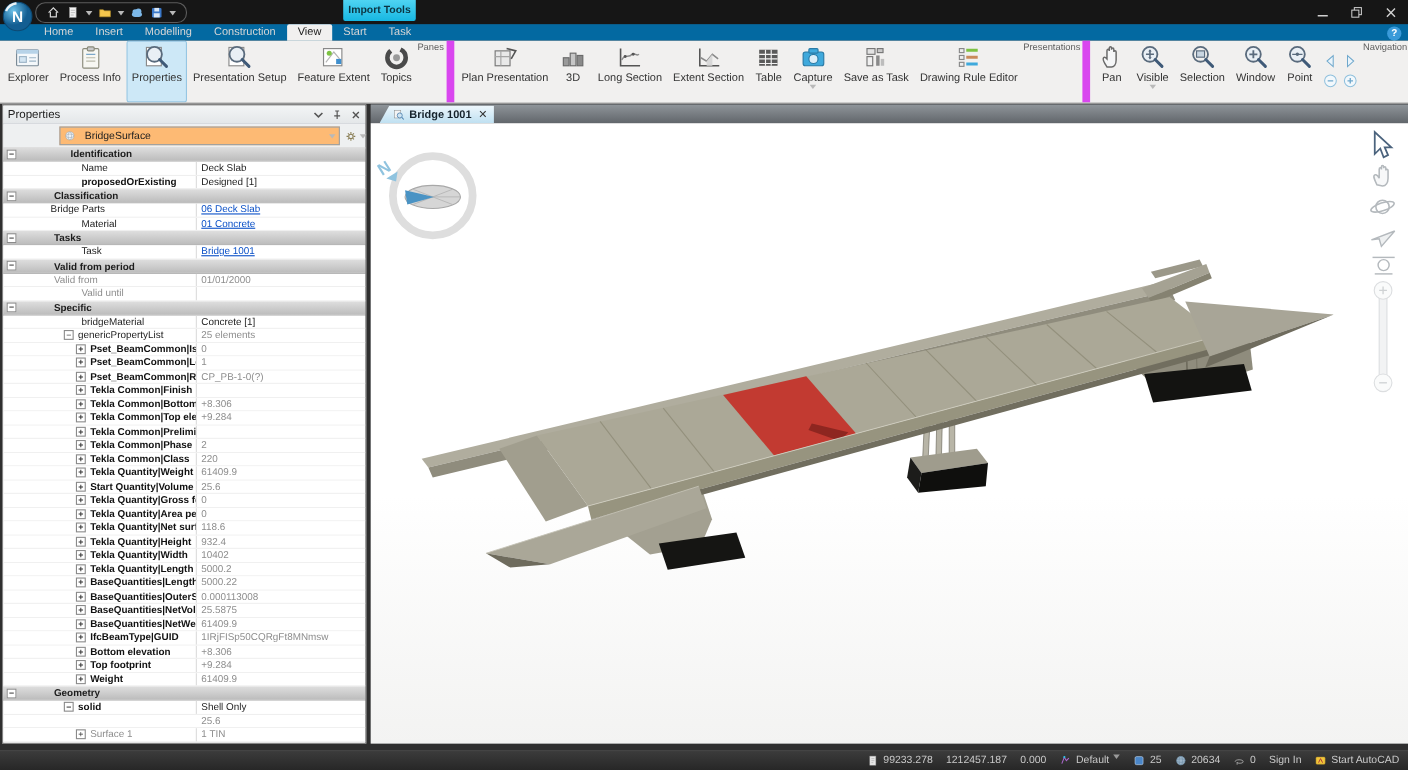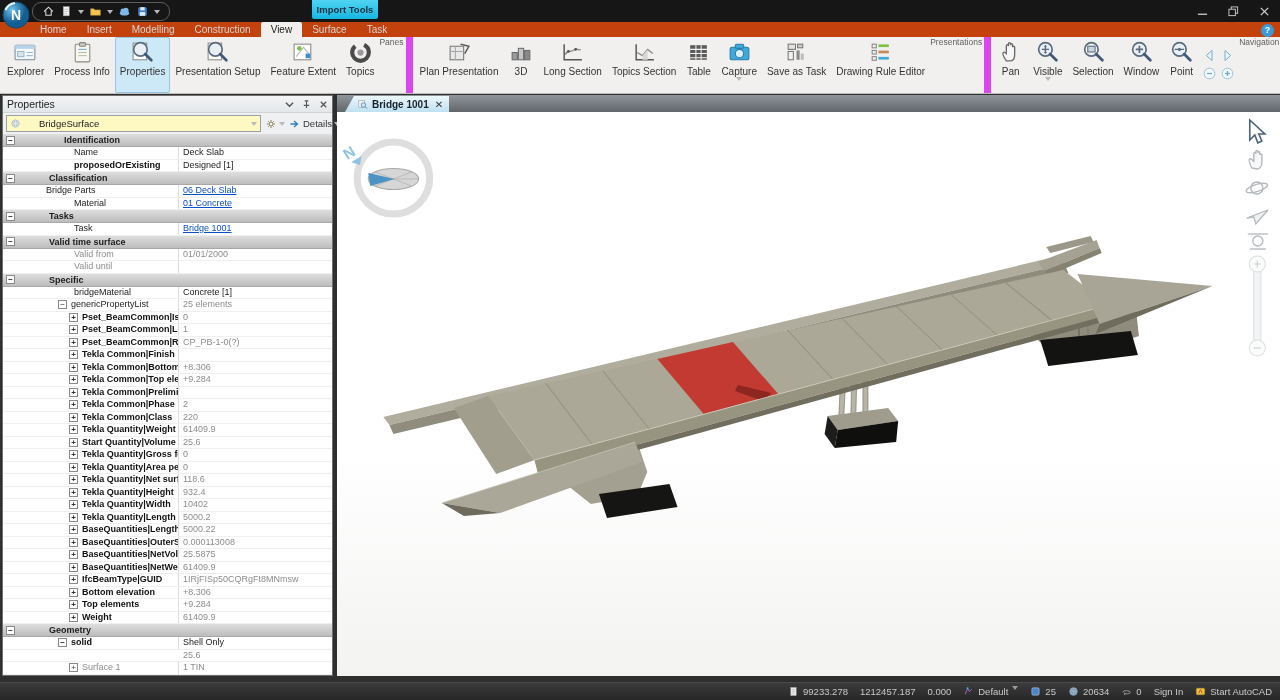--- a/index.html
+++ b/index.html
@@ -12,21 +12,21 @@
   .qat{position:absolute;left:32px;top:2px;height:17px;display:flex;align-items:center;gap:5px;
     border:1px solid #5c5c5c;border-radius:9px;padding:0 9px;}
   .qat .qicon svg{width:13px;height:13px;display:block;}
   .caret{display:inline-block;width:0;height:0;border-left:3px solid transparent;border-right:3px solid transparent;border-top:4px solid #b9b9b9;}
   .import-tools{position:absolute;left:312px;top:0;width:66px;height:19px;line-height:19px;text-align:center;
     font-size:9.5px;font-weight:bold;color:#0b3340;background:linear-gradient(#4fd4f2,#17b7e2);border-radius:0 0 2px 2px;}
   .winctrls{position:absolute;right:10px;top:0;height:22px;display:flex;align-items:center;gap:20px;}
   .winctrls span svg{width:11px;height:11px;display:block;}
 
   
-  .tabrow{position:absolute;top:22px;left:0;right:0;height:15px;background:#c2410c;display:flex;align-items:flex-start;padding-left:30px;}
+  .tabrow{position:absolute;top:22px;left:0;right:0;height:15px;background:#0369a1;display:flex;align-items:flex-start;padding-left:30px;}
   .rtab{font-size:10px;color:#d6d6d6;padding:1px 10px;line-height:13px;cursor:default;}
   .rtab.active{background:#f1f0ef;color:#1b1b1b;border-radius:2px 2px 0 0;}
   .help-badge{position:absolute;right:6px;top:24px;width:13px;height:13px;border-radius:50%;background:#3a9ad9;
     color:#fff;font-size:9px;font-weight:bold;text-align:center;line-height:13px;}
 
   
   .ribbon{position:absolute;top:37px;left:0;right:0;height:56px;background:#f1f0ef;border-bottom:1px solid #bdbdbd;
     display:flex;align-items:stretch;}
   .rgroup{display:flex;flex-direction:row;border-right:7px solid #d946ef;padding:0 2px;}
   .rbtns{flex:1;display:flex;align-items:stretch;}
@@ -44,22 +44,22 @@
   .togglebtn svg{width:13px;height:13px;display:block;}
 
   
   .panel{position:absolute;left:2px;top:95px;width:331px;height:581px;background:#fff;border:1px solid #6f6f6f;box-sizing:border-box;}
   .phead{height:16px;background:linear-gradient(#f3f5f6,#e4e7e9);border-bottom:1px solid #cfd3d6;
     display:flex;align-items:center;font-size:10.5px;color:#222;padding:0 4px;}
   .phead .ptitle{flex:1;}
   .phead .hicon{margin-left:8px;display:flex;}
   .phead .hicon svg{width:9px;height:9px;display:block;}
   .ptool{height:21px;background:#eef0f1;display:flex;align-items:center;padding:0 3px;gap:4px;border-bottom:1px solid #d7d7d7;}
-  .combo{flex:0 0 247px;height:15px;background:#fef9c3;border:1px solid #9aa0a5;display:flex;align-items:center;
-    font-size:9.5px;color:#222;padding:0 3px;gap:18px;}
+  .combo{flex:0 0 247px;height:15px;background:#fdba74;border:1px solid #9aa0a5;display:flex;align-items:center;
+    font-size:9.5px;color:#222;padding:0 3px;gap:8px;margin-left:48px;}
   .combo .sph svg{width:11px;height:11px;display:block;}
   .combo .cval{flex:1;}
   .toolbtn{display:flex;align-items:center;gap:2px;font-size:9.5px;color:#333;}
   .toolbtn svg{width:12px;height:12px;display:block;}
   .pgrid{position:absolute;top:38px;left:0;right:0;}
   .psec{height:12px;line-height:12px;background:linear-gradient(#dedede,#bcbcbc);border-bottom:1px solid #a8a8a8;
     font-size:9px;font-weight:bold;color:#1c1c1c;display:flex;align-items:center;}
   .prow{height:11.5px;line-height:11.5px;display:flex;font-size:9px;border-bottom:1px solid #efefef;background:#fff;}
   .pname{width:176px;box-sizing:border-box;border-right:1px solid #dcdcdc;display:flex;align-items:center;
     white-space:nowrap;overflow:hidden;color:#222;}
@@ -165,21 +165,21 @@
     <text x="14" y="19" text-anchor="middle" font-size="14" font-weight="bold" fill="#fff">N</text>
       </svg>
   </div>
 
   <div class="tabrow">
       <div class="rtab">Home</div>
       <div class="rtab">Insert</div>
       <div class="rtab">Modelling</div>
       <div class="rtab">Construction</div>
       <div class="rtab active">View</div>
-      <div class="rtab">Surface</div>
+      <div class="rtab">Start</div>
       <div class="rtab">Task</div>
     </div>
   <div class="help-badge">?</div>
 
   <div class="ribbon" id="ribbon-groups">
       <div class="rgroup">
         <div class="rbtns">
           <div class="rbtn">
             <span class="ricon">
               <svg viewBox="0 0 24 24">
@@ -286,21 +286,21 @@
             <span class="rlbl">Long Section</span>
           </div>
           <div class="rbtn">
             <span class="ricon">
               <svg viewBox="0 0 24 24">
                 <path d="M4 4 V19 H21" stroke="#555" fill="none" stroke-width="1.4"></path>
                 <path d="M5 12 L10 15 L15 9 L20 13" stroke="#8a8a8a" fill="none" stroke-width="1.3"></path>
                 <path d="M10 15 L15 9 L15 19 L10 19 Z" fill="#d8d8d8"></path>
               </svg>
             </span>
-            <span class="rlbl">Topics Section</span>
+            <span class="rlbl">Extent Section</span>
           </div>
           <div class="rbtn">
             <span class="ricon">
               <svg viewBox="0 0 24 24">
                 <rect x="4" y="5" width="16" height="14" fill="#5a5a5a"></rect>
                 <path d="M4 9 H20 M4 13 H20 M4 17 H20 M9.5 5 V19 M14.5 5 V19" stroke="#f2f2f2" stroke-width="1"></path>
               </svg>
             </span>
             <span class="rlbl">Table</span>
           </div>
@@ -543,24 +543,24 @@
           <span style="margin-left: 30px;">Tasks</span>
         </div>
         <div class="prow">
           <div class="pname" style="padding-left: 71px;">
             <span>Task</span>
           </div>
           <div class="pval"><a href="#">Bridge 1001</a></div>
         </div>
         <div class="psec">
           <span class="ebox" style="margin-left: 3px;">−</span>
-          <span style="margin-left: 30px;">Valid time surface</span>
-        </div>
-        <div class="prow">
-          <div class="pname gray" style="padding-left: 71px;">
+          <span style="margin-left: 30px;">Valid from period</span>
+        </div>
+        <div class="prow">
+          <div class="pname gray" style="padding-left: 46px;">
             <span>Valid from</span>
           </div>
           <div class="pval">01/01/2000</div>
         </div>
         <div class="prow">
           <div class="pname gray" style="padding-left: 71px;">
             <span>Valid until</span>
           </div>
           <div class="pval"></div>
         </div>
@@ -738,21 +738,21 @@
         <div class="prow">
           <div class="pname bold" style="padding-left: 66px;">
             <span class="ebox">+</span>
             <span>Bottom elevation</span>
           </div>
           <div class="pval">+8.306</div>
         </div>
         <div class="prow">
           <div class="pname bold" style="padding-left: 66px;">
             <span class="ebox">+</span>
-            <span>Top elements</span>
+            <span>Top footprint</span>
           </div>
           <div class="pval">+9.284</div>
         </div>
         <div class="prow">
           <div class="pname bold" style="padding-left: 66px;">
             <span class="ebox">+</span>
             <span>Weight</span>
           </div>
           <div class="pval">61409.9</div>
         </div>

